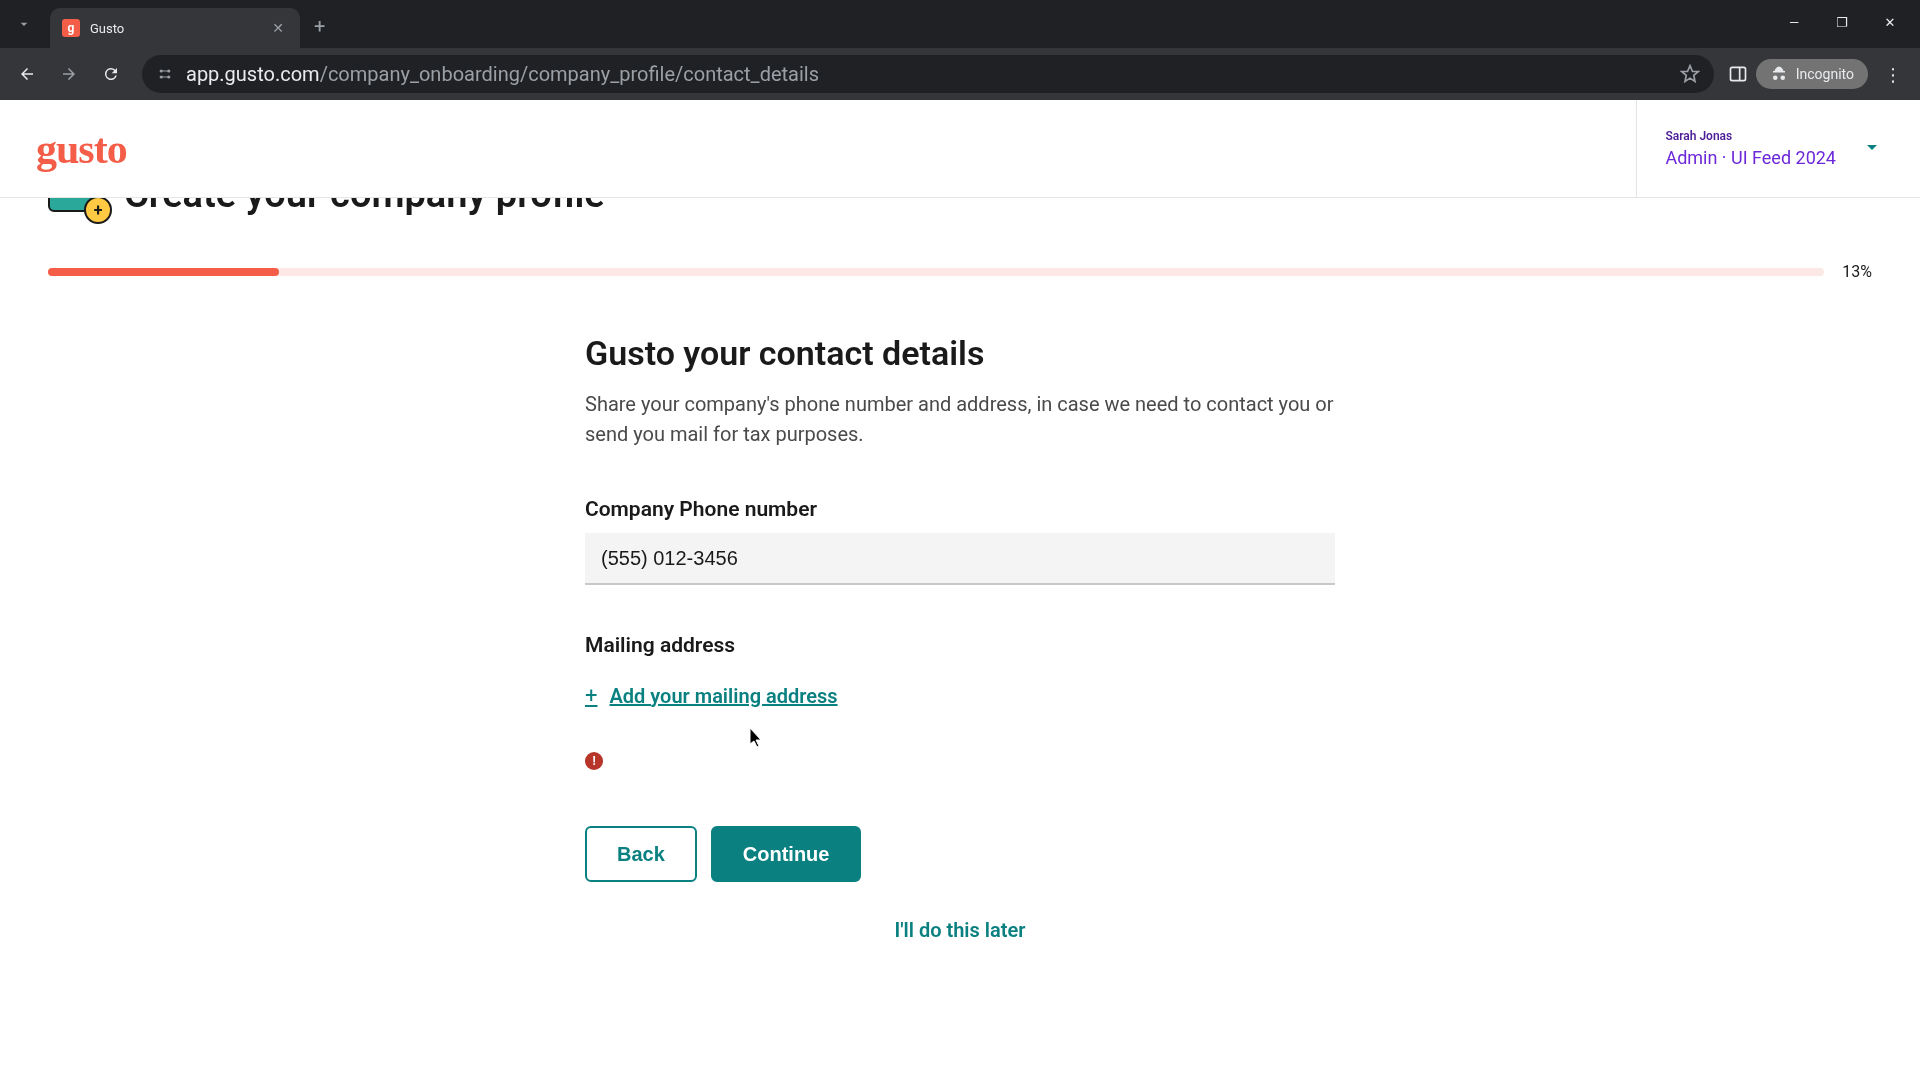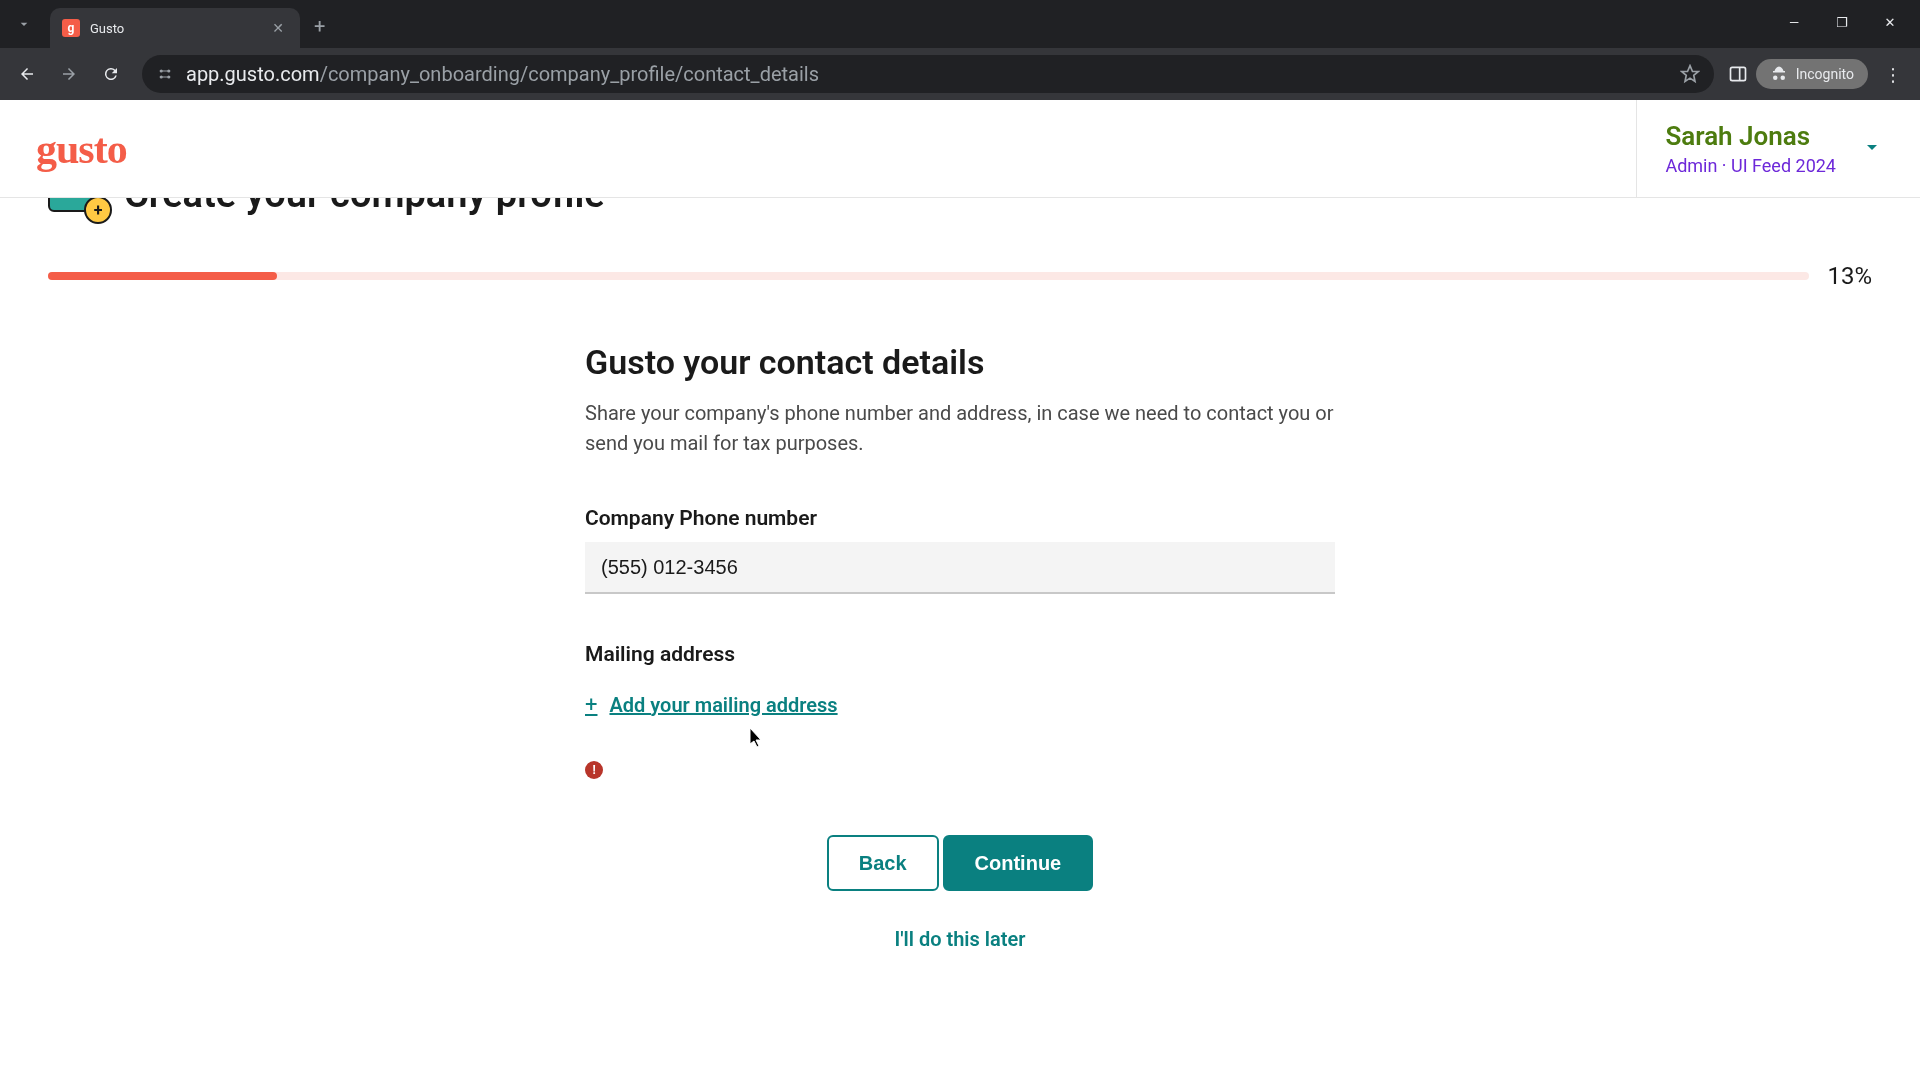--- a/index.html
+++ b/index.html
@@ -29,52 +29,52 @@
 .star-icon, .panel-icon { width: 20px; height: 20px; display: flex; align-items: center; justify-content: center; color: #9aa0a6; cursor: pointer; }
 .incognito-badge { display: flex; align-items: center; gap: 8px; background: #737373; padding: 6px 14px; border-radius: 18px; color: #e8eaed; font-size: 14px; }
 .incognito-icon { width: 18px; height: 18px; }
 .menu-dots { width: 34px; display: flex; align-items: center; justify-content: center; color: #e8eaed; cursor: pointer; font-size: 18px; }
 
 
 .app-header { height: 98px; border-bottom: 1px solid #e5e5e5; display: flex; align-items: center; padding: 0 36px; }
 .logo { color: #f45d48; font-size: 42px; font-weight: 600; letter-spacing: -1px; font-family: Georgia, serif; }
 .user-menu { margin-left: auto; display: flex; align-items: center; gap: 24px; cursor: pointer; border-left: 1px solid #e5e5e5; padding-left: 28px; height: 100%; }
 .user-info { display: flex; flex-direction: column; gap: 4px; }
-.user-name { font-size: 26px; font-weight: 600; color: #4d7c0f; }
+.user-name { font-size: 12px; font-weight: 600; color: #4c1d95; }
 .user-role { font-size: 18px; color: #6d28d9; }
 .chevron { color: #0a8080; }
 
 
 .page-wrapper { height: calc(1080px - 48px - 52px - 98px); overflow-y: scroll; position: relative; }
 .page-title-row { display: flex; align-items: center; gap: 20px; padding: 0 48px; margin-top: -28px; }
 .title-icon { position: relative; width: 56px; height: 48px; }
 .title-icon-main { width: 48px; height: 42px; background: #2aa89a; border-radius: 6px; border: 2px solid #1a1a1a; }
 .title-icon-plus { position: absolute; bottom: -6px; right: -8px; width: 28px; height: 28px; background: #ffc943; border: 2px solid #1a1a1a; border-radius: 50%; display: flex; align-items: center; justify-content: center; font-weight: 700; color: #1a1a1a; }
 .page-title { font-size: 38px; font-weight: 600; color: #1a1a1a; }
 
 .progress-row { display: flex; align-items: center; gap: 18px; padding: 0 48px; margin-top: 44px; }
 .progress-track { flex: 1; height: 8px; background: #fce8e5; border-radius: 4px; position: relative; }
 .progress-fill { position: absolute; left: 0; top: 0; height: 100%; width: 13%; background: #f45d48; border-radius: 4px; }
-.progress-label { font-size: 24px; color: #1a1a1a; }
+.progress-label { font-size: 16px; color: #1a1a1a; }
 
 .form-section { max-width: 790px; margin: 52px auto 0; padding: 0 20px; }
 .section-heading { font-size: 34px; font-weight: 600; color: #1a1a1a; margin-bottom: 16px; }
 .section-desc { font-size: 20px; color: #4a4a4a; line-height: 1.5; margin-bottom: 48px; }
 
 .field-label { font-size: 21px; font-weight: 600; color: #1a1a1a; margin-bottom: 12px; display: block; }
 .text-input { width: 100%; height: 52px; background: #f4f4f4; border: none; border-bottom: 2px solid #c8c8c8; padding: 0 16px; font-size: 20px; color: #1a1a1a; }
 
 .subsection { margin-top: 48px; }
 .add-link { display: inline-flex; align-items: center; gap: 12px; color: #0a8080; font-size: 20px; font-weight: 600; text-decoration: underline; cursor: pointer; margin-top: 14px; }
 .add-link .plus { font-size: 22px; font-weight: 400; text-decoration: none; display: inline-block; }
 
 .error-row { display: flex; align-items: center; gap: 10px; margin-top: 44px; color: #b8352a; font-size: 19px; }
 .error-icon { width: 18px; height: 18px; background: #b8352a; border-radius: 50%; color: #fff; display: flex; align-items: center; justify-content: center; font-size: 12px; font-weight: 700; flex-shrink: 0; }
 
-.button-row { display: flex; justify-content: center; gap: 4px; margin-top: 56px; }
+.button-row { display: flex; gap: 14px; margin-top: 56px; }
 .btn { height: 56px; padding: 0 30px; font-size: 20px; font-weight: 600; border-radius: 6px; cursor: pointer; border: 2px solid #0a8080; }
 .btn-secondary { background: #fff; color: #0a8080; }
 .btn-primary { background: #0a8080; color: #fff; }
 
 .later-link { text-align: center; margin-top: 36px; color: #0a8080; font-size: 20px; font-weight: 600; cursor: pointer; padding-bottom: 40px; }
 
 .cursor { position: absolute; left: 750px; top: 530px; pointer-events: none; font-size: 16px; color: #000; }
 
 
 .page-wrapper::-webkit-scrollbar { width: 16px; }

